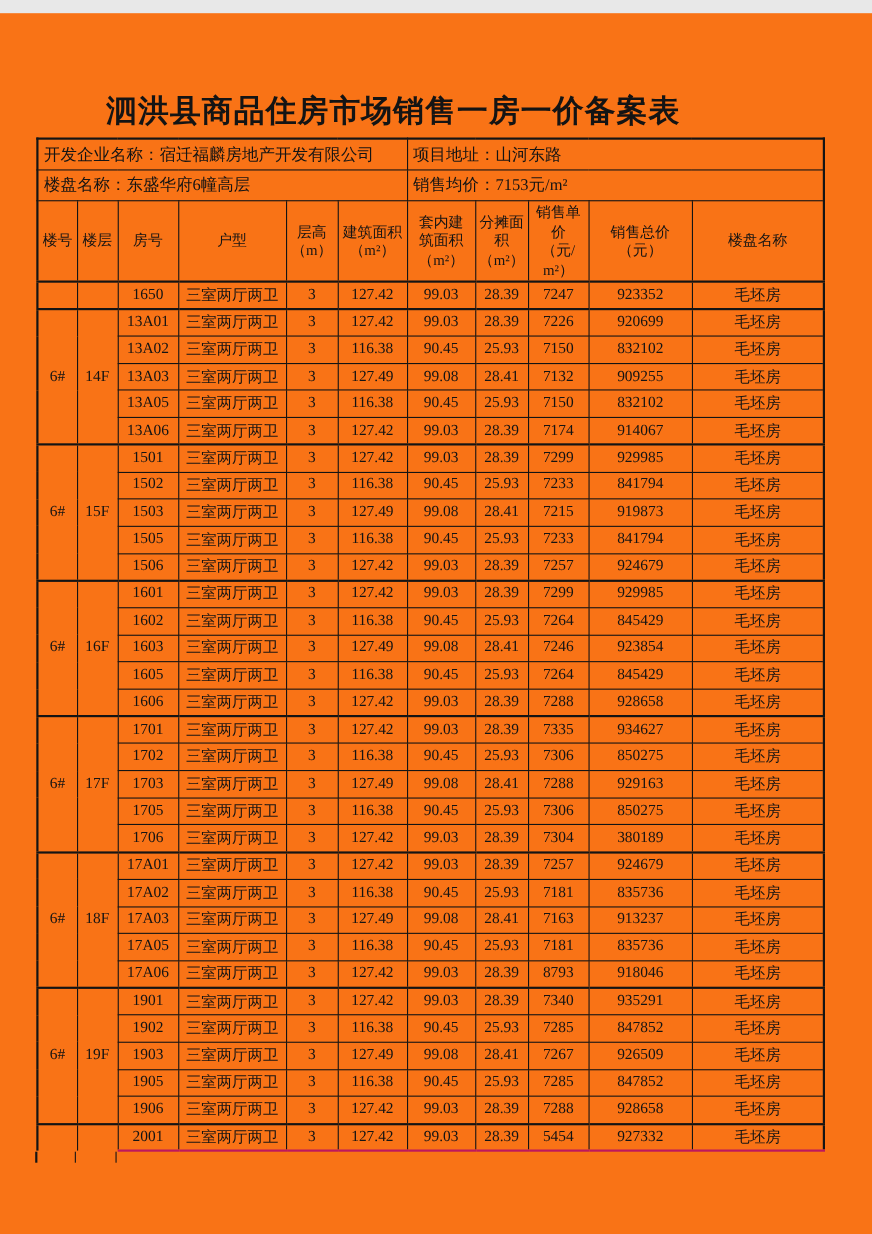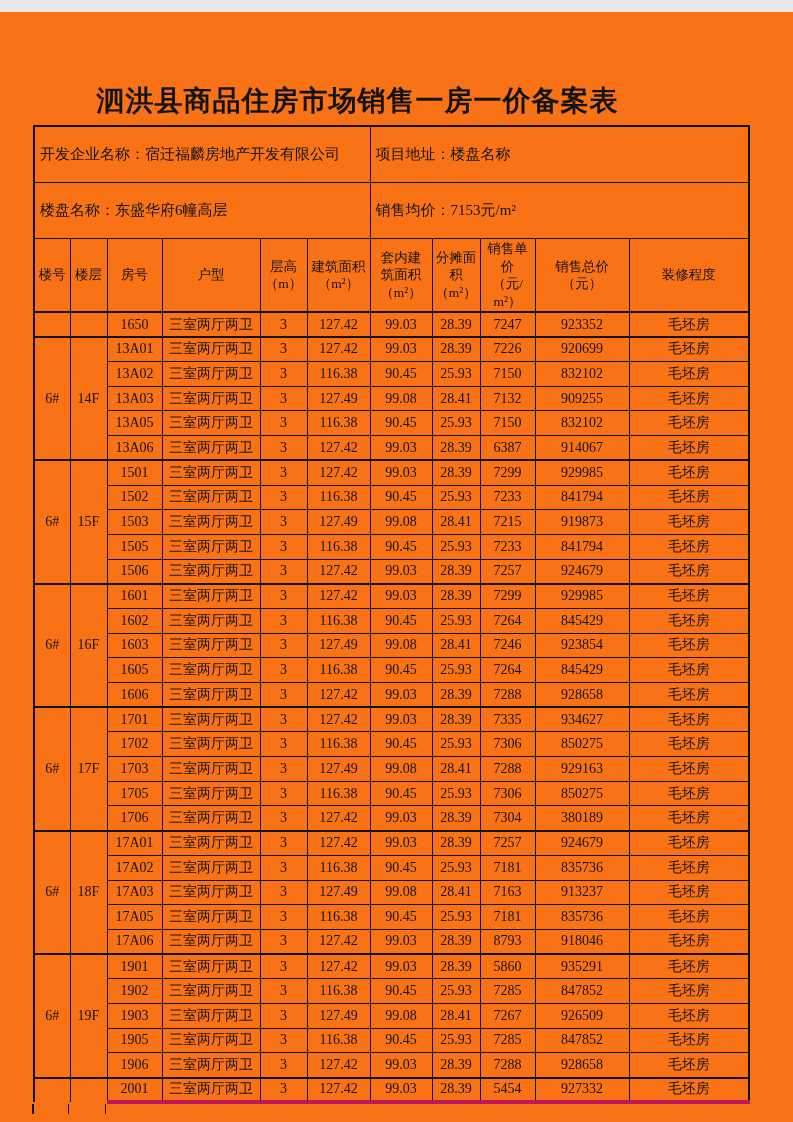--- a/index.html
+++ b/index.html
@@ -40,21 +40,21 @@
     border-bottom: none;
   }
   .record-table td, .record-table th {
     border: 1px solid #141414;
     overflow: hidden;
     padding: 0;
   }
   tr.info-row td {
     font-size: 15px;
     text-align: left;
-    padding: 16px 5px;
+    padding: 2px 5px;
     height: 23px;
     white-space: nowrap;
   }
   tr.col-header-row th {
     height: 68px;
     font-weight: normal;
     font-size: 13.5px;
     text-align: center;
     vertical-align: middle;
     white-space: pre-line;
@@ -63,21 +63,21 @@
     padding: 1px;
   }
   tbody tr { height: 24.7px; }
   tbody td {
     font-size: 14px;
     text-align: center;
     vertical-align: middle;
     white-space: nowrap;
   }
   tbody tr.group-start td { border-top: 2px solid #141414; }
-  tbody tr.last-row td { border-bottom: 4px solid #be185d; }
+  tbody tr.last-row td { border-bottom: 2px solid #be185d; }
   tbody td.cut { border-bottom: none !important; }
   
   .stub {
     position: absolute;
     top: 100%;
     width: 1px;
     height: 10px;
     background: #141414;
   }
   .stub.s0 { left: -1px; width: 2px; }
@@ -102,21 +102,21 @@
           <col style="width:63px">
         <col style="width:62px">
           <col style="width:48px">
           <col style="width:55px">
         <col style="width:94px">
           <col style="width:120px">
       </colgroup>
       <thead>
         <tr class="info-row">
           <td colspan="6"><span>开发企业名称：</span><span>宿迁福麟房地产开发有限公司</span></td>
-          <td colspan="5"><span>项目地址：</span><span>楼盘名称</span></td>
+          <td colspan="5"><span>项目地址：</span><span>山河东路</span></td>
         </tr>
         <tr class="info-row">
           <td colspan="6"><span>楼盘名称：</span><span>东盛华府6幢高层</span></td>
           <td colspan="5"><span>销售均价：</span><span>7153元/m²</span></td>
         </tr>
         <tr class="col-header-row">
           <th>楼号</th>
           <th>楼层</th>
           <th>房号</th>
           <th>户型</th>
@@ -129,21 +129,21 @@
 （m²）</th>
           <th>分摊面
 积
 （m²）</th>
           <th>销售单
 价
 （元/
 m²）</th>
           <th>销售总价
 （元）</th>
-          <th>装修程度</th>
+          <th>楼盘名称</th>
         </tr>
       </thead>
       <tbody id="table-body">
           <tr class="group-start">
             <td rowspan="1"></td>
             <td rowspan="1"></td>
             <td>1650</td>
             <td>三室两厅两卫</td>
             <td>3</td>
             <td>127.42</td>
@@ -199,21 +199,21 @@
             <td>832102</td>
             <td>毛坯房</td>
           </tr>
           <tr>
             <td>13A06</td>
             <td>三室两厅两卫</td>
             <td>3</td>
             <td>127.42</td>
             <td>99.03</td>
             <td>28.39</td>
-            <td>6387</td>
+            <td>7174</td>
             <td>914067</td>
             <td>毛坯房</td>
           </tr>
           <tr class="group-start">
             <td rowspan="5">6#</td>
             <td rowspan="5">15F</td>
             <td>1501</td>
             <td>三室两厅两卫</td>
             <td>3</td>
             <td>127.42</td>
@@ -440,21 +440,21 @@
           </tr>
           <tr class="group-start">
             <td rowspan="5">6#</td>
             <td rowspan="5">19F</td>
             <td>1901</td>
             <td>三室两厅两卫</td>
             <td>3</td>
             <td>127.42</td>
             <td>99.03</td>
             <td>28.39</td>
-            <td>5860</td>
+            <td>7340</td>
             <td>935291</td>
             <td>毛坯房</td>
           </tr>
           <tr>
             <td>1902</td>
             <td>三室两厅两卫</td>
             <td>3</td>
             <td>116.38</td>
             <td>90.45</td>
             <td>25.93</td>

